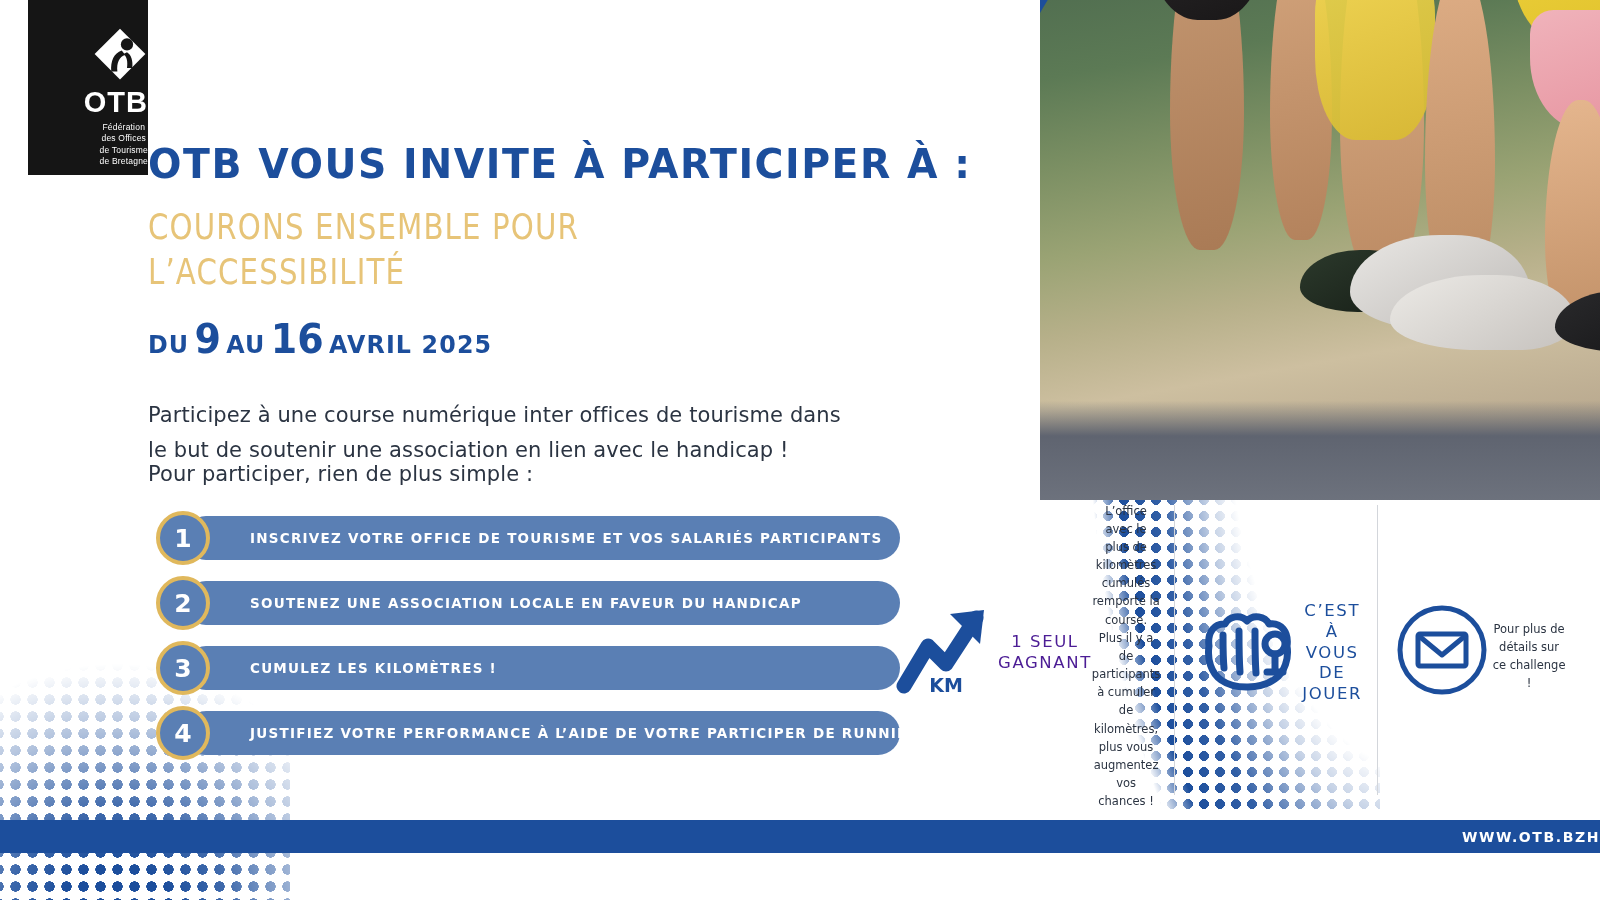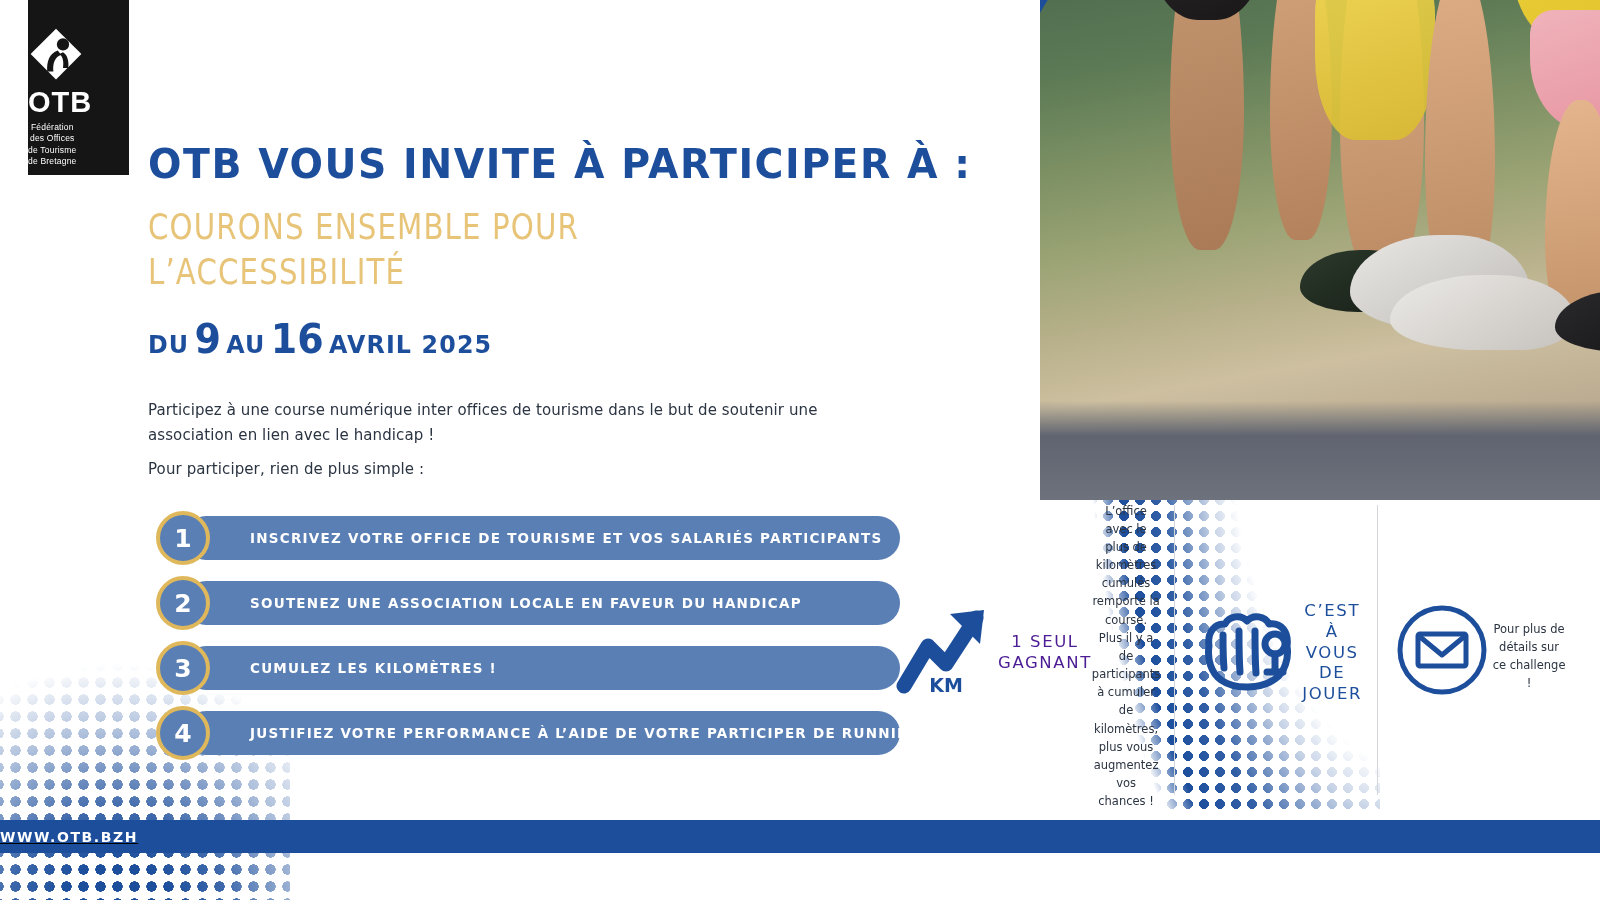--- a/index.html
+++ b/index.html
@@ -59,23 +59,23 @@
       linear-gradient(170deg,#3d5b46 0%,#4e6b4f 16%,#5c7a55 27%,#7b8f63 36%,#9aa374 45%,#b7b08a 53%,#cdbfa0 60%,#b9a98f 70%,#8e8a7c 82%,#6d6f6c 100%);
   }
   
   .leg{ position:absolute; border-radius:46% 46% 40% 40% / 58% 58% 42% 42%; filter:blur(0.4px); }
   .shoe{ position:absolute; border-radius:50% 42% 30% 48% / 60% 60% 40% 40%; }
   .short{ position:absolute; border-radius:18% 18% 42% 42% / 20% 20% 60% 60%; }
   .shirt{ position:absolute; border-radius:26% 26% 34% 34% / 30% 30% 46% 46%; }
 
   
   #logo-box{
-    position:absolute; left:28px; top:0; width:101px; height:175px;
+    position:absolute; left:28px; top:0; width:120px; height:175px;
     background:#151515; z-index:6;
-    display:flex; flex-direction:column; align-items:flex-start; justify-content:flex-start;
+    display:flex; flex-direction:column; align-items:flex-end; justify-content:flex-start;
     padding-top:26px;
   }
   #logo-mark{ width:56px; height:56px; }
   #logo-wordmark{
     color:#fff; font-size:29px; font-weight:700; letter-spacing:1px;
     margin-top:6px; line-height:1; font-family:"Liberation Sans", sans-serif;
   }
   #logo-sub{
     color:#fff; font-size:8.5px; line-height:1.34; text-align:center;
     margin-top:5px; letter-spacing:.2px;
@@ -100,21 +100,21 @@
     color:#1c4e9c; font-family:"DejaVu Sans", sans-serif;
     font-weight:700; white-space:nowrap;
     transform:scaleX(.95); transform-origin:left center;
   }
   #dateline .sm{ font-size:25px; letter-spacing:1.2px; }
   #dateline .lg{ font-size:40px; letter-spacing:0px; }
 
   
   .bodytext{
     position:absolute; left:148px;
-    color:#2b3442; font-size:15px; line-height:1.65;
+    color:#2b3442; font-size:21px; line-height:1.65;
     font-family:"DejaVu Sans", sans-serif;
     letter-spacing:.1px;
   }
   #para1{ top:398px; width:705px; }
   #para2{ top:457px; width:705px; }
 
   
   #steps{ position:absolute; left:156px; top:516px; width:700px; z-index:5; }
   .step{ position:relative; height:44px; margin-bottom:21px; }
   .step-bar{
@@ -157,21 +157,21 @@
   .feature.accent .feature-title{ color:#1c4e9c; }
   .feature-text{
     color:#2b3442; font-size:11.5px; line-height:1.58; text-align:center;
     margin-top:12px; font-weight:400;
     font-family:"DejaVu Sans", sans-serif;
   }
 
   
   #footer{
     position:absolute; left:0; bottom:47px; width:100%; height:33px;
-    background:#1c4e9c; display:flex; align-items:center; justify-content:flex-start; z-index:7;text-decoration:underline;
+    background:#1c4e9c; display:flex; align-items:center; justify-content:flex-end; z-index:7;
   }
   #footer-url{
     color:#ffffff; font-size:14px; font-weight:700; letter-spacing:1.6px;
     font-family:"DejaVu Sans", sans-serif;
   }
 </style>
 </head>
 <body>
 
 <div id="photo-wrap">

